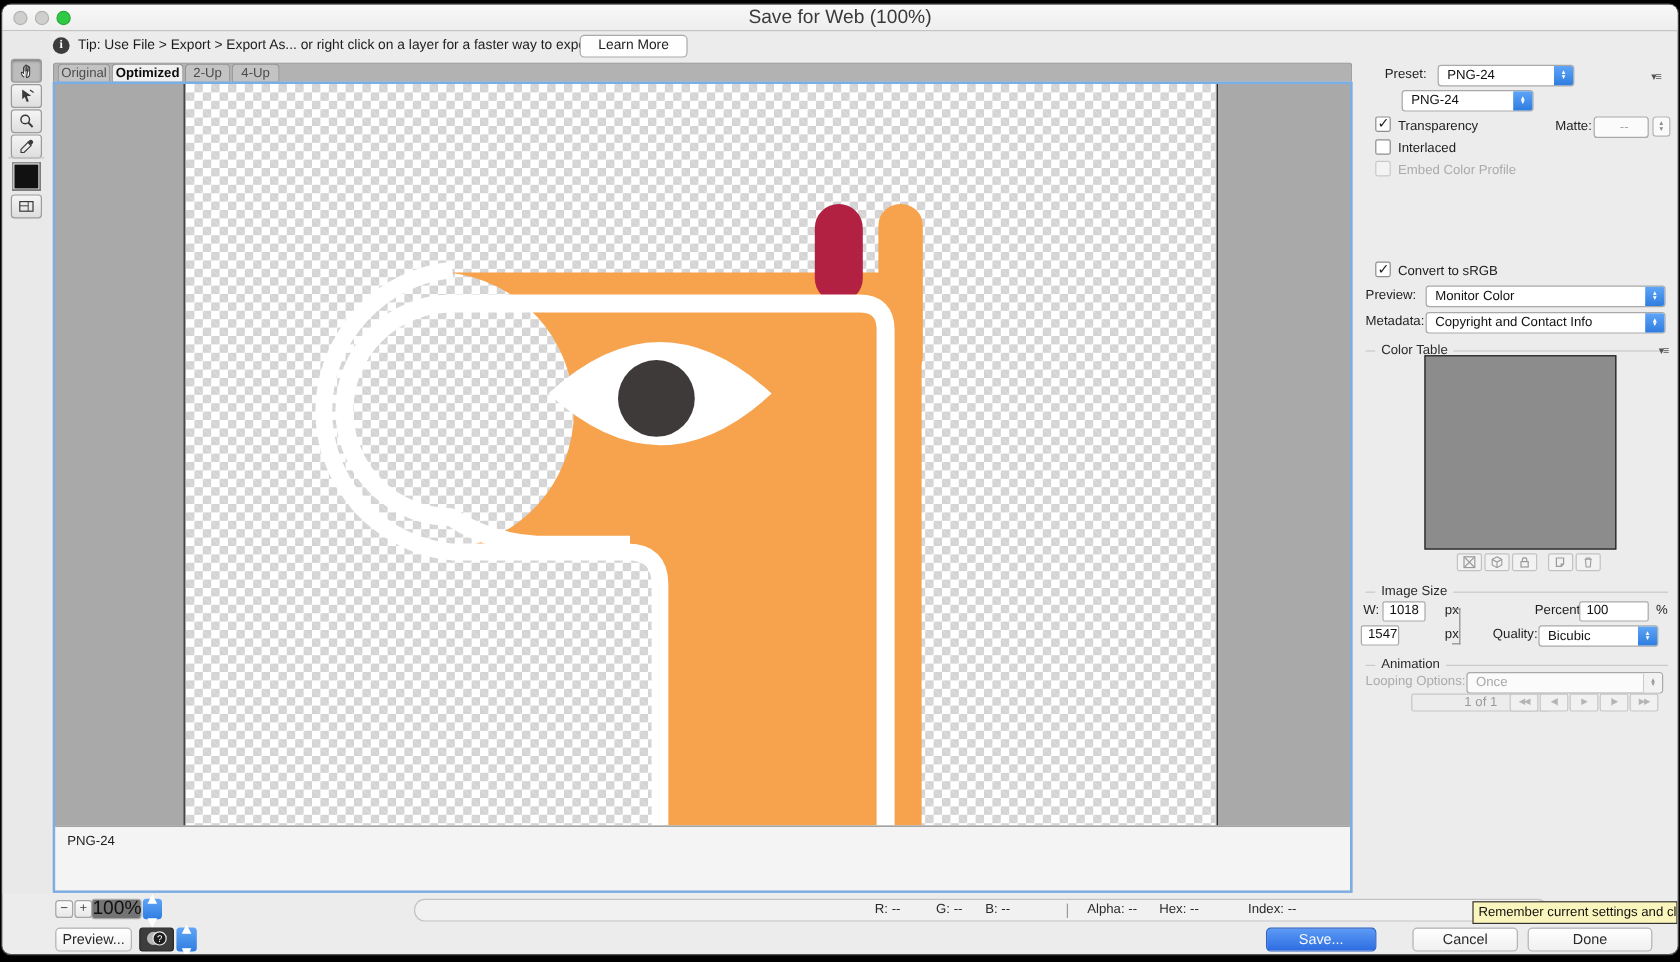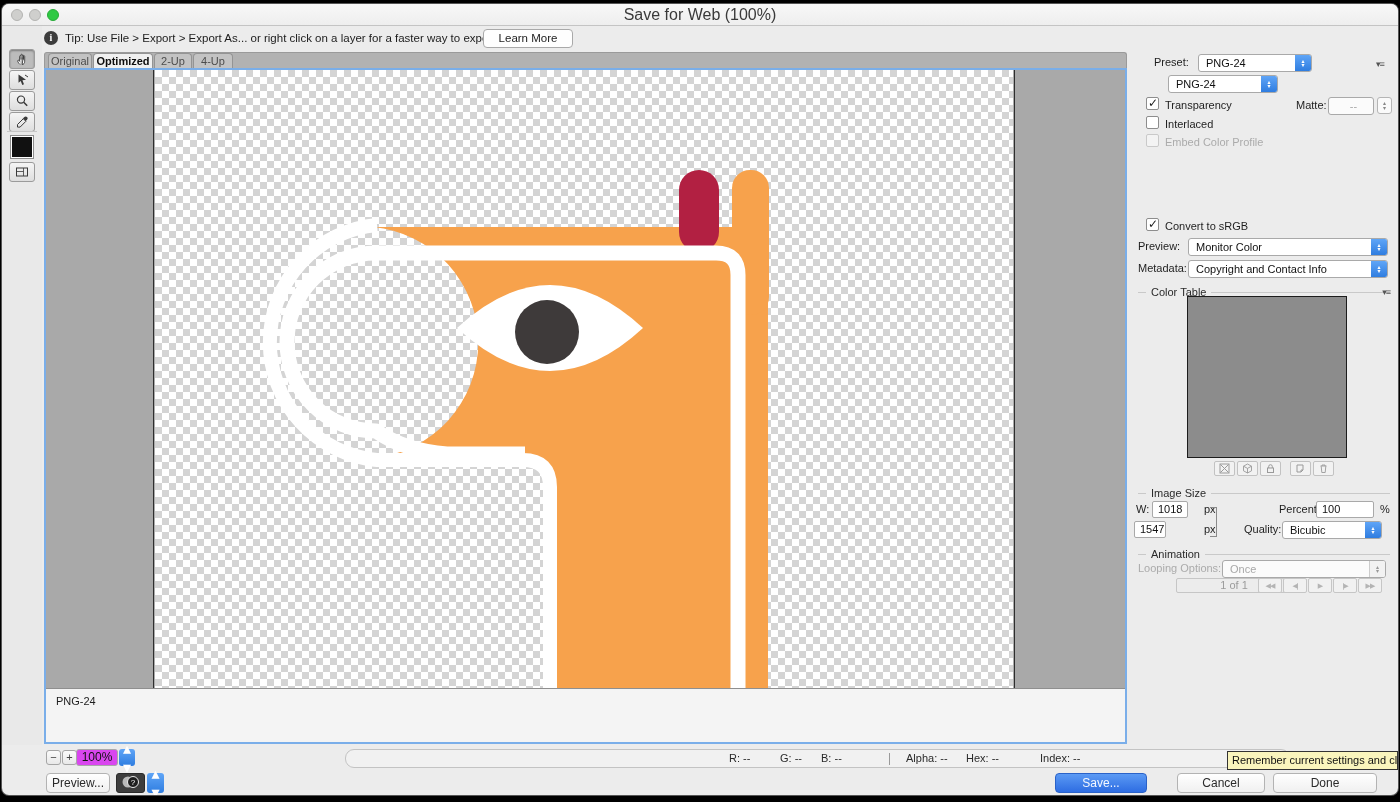--- a/index.html
+++ b/index.html
@@ -75,21 +75,21 @@
   .input { position:absolute; height:17px; background:#fff; border:1px solid #a9a9a9; border-radius:2px; font-size:11px; line-height:15px; padding-left:5px; color:#111; }
   #ct-box { left:57px; top:292px; width:160px; height:162px; background:#8c8c8c; border:1px solid #1c1c1c; }
   .ct-btn { position:absolute; top:457px; width:21px; height:15px; border:1px solid #c2c2c2; border-radius:2px; background:#f2f2f2; text-align:center; }
   .ct-btn svg { margin-top:1px; }
   .pb-btn { position:absolute; top:574px; width:24px; height:15px; border:1px solid #c6c6c6; border-radius:2px; background:#f1f1f1; color:#b4b4b4; font-size:7px; text-align:center; line-height:13px; letter-spacing:-1px; }
   #frame-box { left:10px; top:574px; width:116px; height:15px; border:1px solid #c6c6c6; border-radius:2px; color:#9b9b9b; text-align:center; line-height:13px; font-size:11px;margin-left:36px; }
   #bracket { left:80px; top:503px; width:7px; height:30px; border-top:1px solid #8a8a8a; border-right:1px solid #8a8a8a; border-bottom:1px solid #8a8a8a; }
 
   
   .sq-btn { position:absolute; width:15px; height:15px; border:1px solid #a5a5a5; border-radius:3px; background:linear-gradient(#fbfbfb,#e8e8e8); color:#444; font-size:11px; text-align:center; line-height:13px; }
-  #zoom-box { left:74px; top:745px; width:42px; height:17px; background:#d946ef; border:1px solid #a9a9a9; border-radius:3px; text-align:center; line-height:15px; font-size:12px; color:#111; }
+  #zoom-box { left:74px; top:745px; width:42px; height:17px; background:#737373; border:1px solid #a9a9a9; border-radius:3px; text-align:center; line-height:15px; font-size:16px; color:#111; }
   #zoom-st { left:117px; top:745px; width:16px; height:17px; border-radius:3px; background:linear-gradient(#5fa5f7,#2f7de0); color:#fff; display:flex; flex-direction:column; justify-content:center; align-items:center; }
   #status-box { left:343px; top:745px; width:945px; height:19px; border:1px solid #c3c3c3; border-radius:9px; background:#f1f1f1; font-size:11px; color:#2a2a2a; }
   .stat { position:absolute; line-height:17px; white-space:nowrap; }
   #stat-divider { left:543px; top:3px; width:1px; height:12px; background:#9a9a9a; }
   .btn { position:absolute; top:769px; height:20px; background:linear-gradient(#ffffff,#f0f0f0); border:1px solid #b3b3b3; border-radius:4px; font-size:12px; color:#2a2a2a; text-align:center; line-height:18px; }
   #save-btn { background:linear-gradient(#5b9af4,#2e6de2); border-color:#2a62c8; color:#f4f8ff;text-align:center; }
   #browser-btn { left:114px; top:769px; width:29px; height:20px; background:#3d3d3d; border:1px solid #2a2a2a; border-radius:3px; text-align:center; }
   #browser-st { left:145px; top:769px; width:17px; height:20px; border-radius:3px; background:linear-gradient(#5fa5f7,#2f7de0); color:#fff; display:flex; flex-direction:column; justify-content:center; align-items:center; }
   #tooltip { left:1225px; top:747px; width:171px; height:19px; background:#faf5bd; border:1px solid #333; font-size:11px; line-height:17px; padding-left:4px; white-space:nowrap; overflow:hidden; color:#111; }
 </style>

